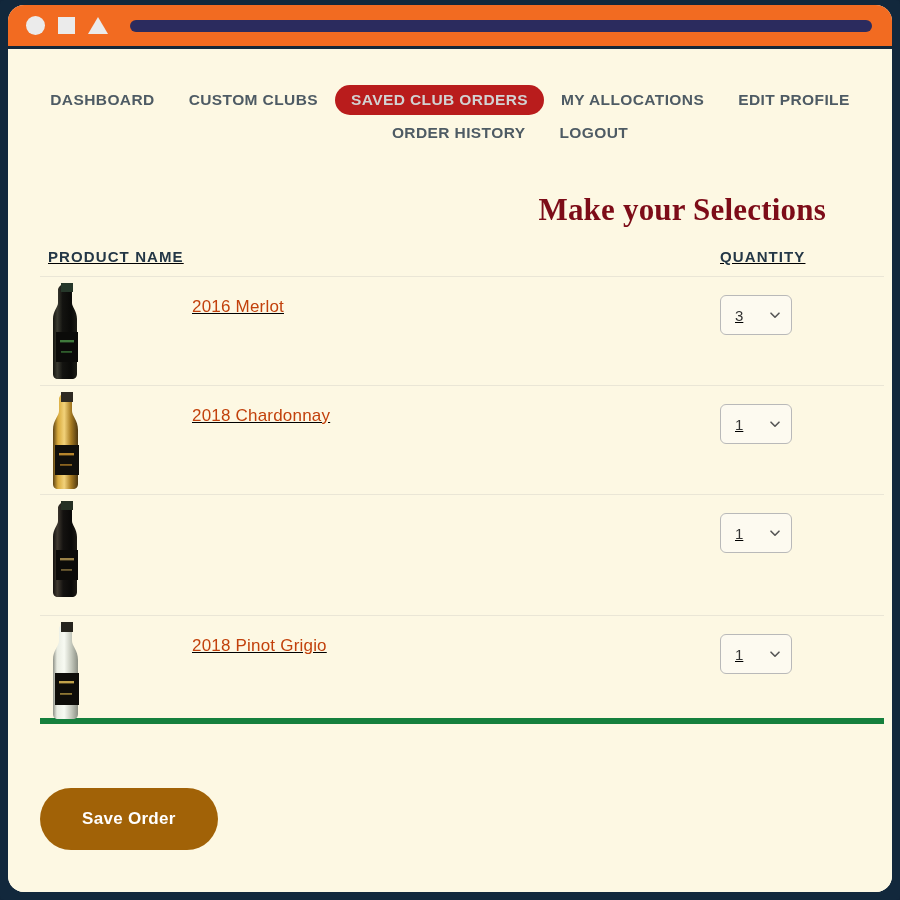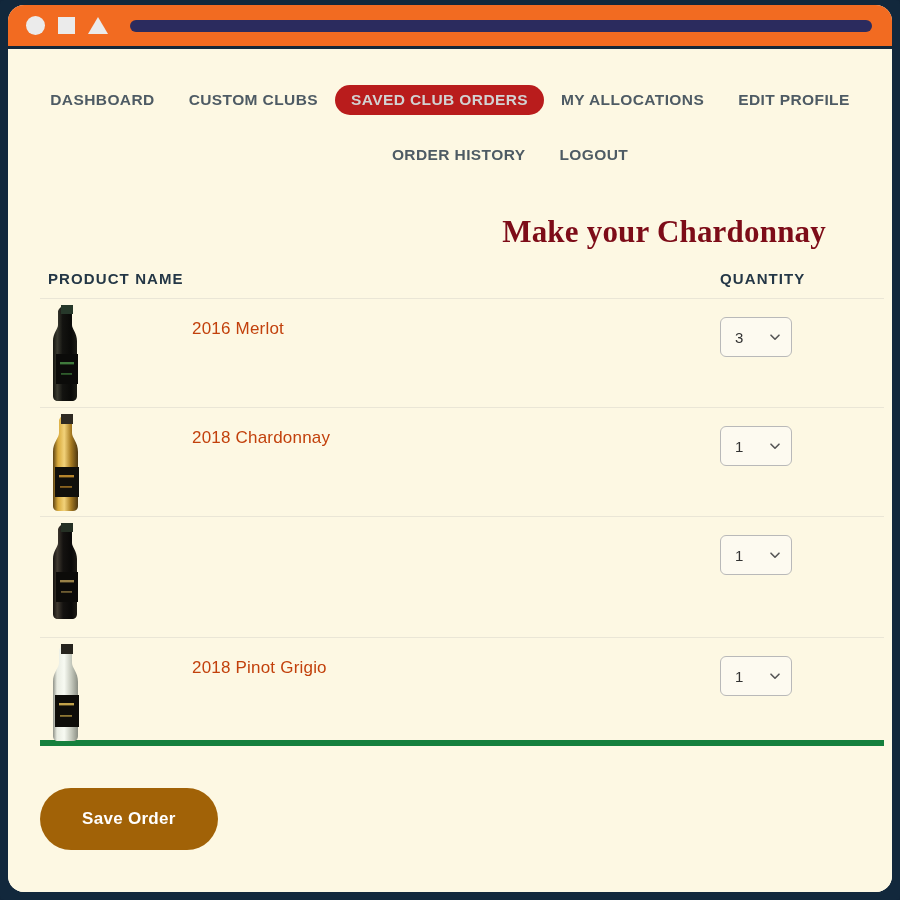--- a/index.html
+++ b/index.html
@@ -110,21 +110,21 @@
     cursor: pointer;
     white-space: nowrap;
   }
   .nav-item.active {
     background: #b91c1c;
     color: #d2d2d2;
     border-radius: 16px;
     padding: 7px 16px;
   }
   .nav-row.row2 {
-    margin-top: 26px;
+    margin-top: 4px;
     padding-left: 120px;
   }
 
   
   .heading-wrap {
     margin-top: 46px;
     padding-right: 66px;
     text-align: right;
   }
   .heading {
@@ -132,20 +132,21 @@
     font-weight: bold;
     font-size: 31px;
     color: #7d0c18;
     letter-spacing: 0.2px;
   }
 
   
   .table {
     margin: 20px 0 0 0;
     padding: 0 8px 0 32px;
+    text-decoration: underline;
   }
   .table-head {
     display: flex;
     align-items: flex-end;
     padding: 0 0 10px 0;
   }
   .col-product {
     flex: 0 0 680px;
     padding-left: 8px;
     box-sizing: border-box;
@@ -272,21 +273,21 @@
           <div class="nav-item">MY ALLOCATIONS</div>
           <div class="nav-item">EDIT PROFILE</div>
         </div>
         <div class="nav-row row2">
           <div class="nav-item">ORDER HISTORY</div>
           <div class="nav-item">LOGOUT</div>
         </div>
       </nav>
 
       <div class="heading-wrap">
-        <span class="heading">Make your Chardonnay</span>
+        <span class="heading">Make your Selections</span>
       </div>
 
       <div class="table">
 
         <div class="table-head">
           <div class="col-product">
             <span class="th">PRODUCT NAME</span>
           </div>
           <div class="col-qty">
             <span class="th">QUANTITY</span>

